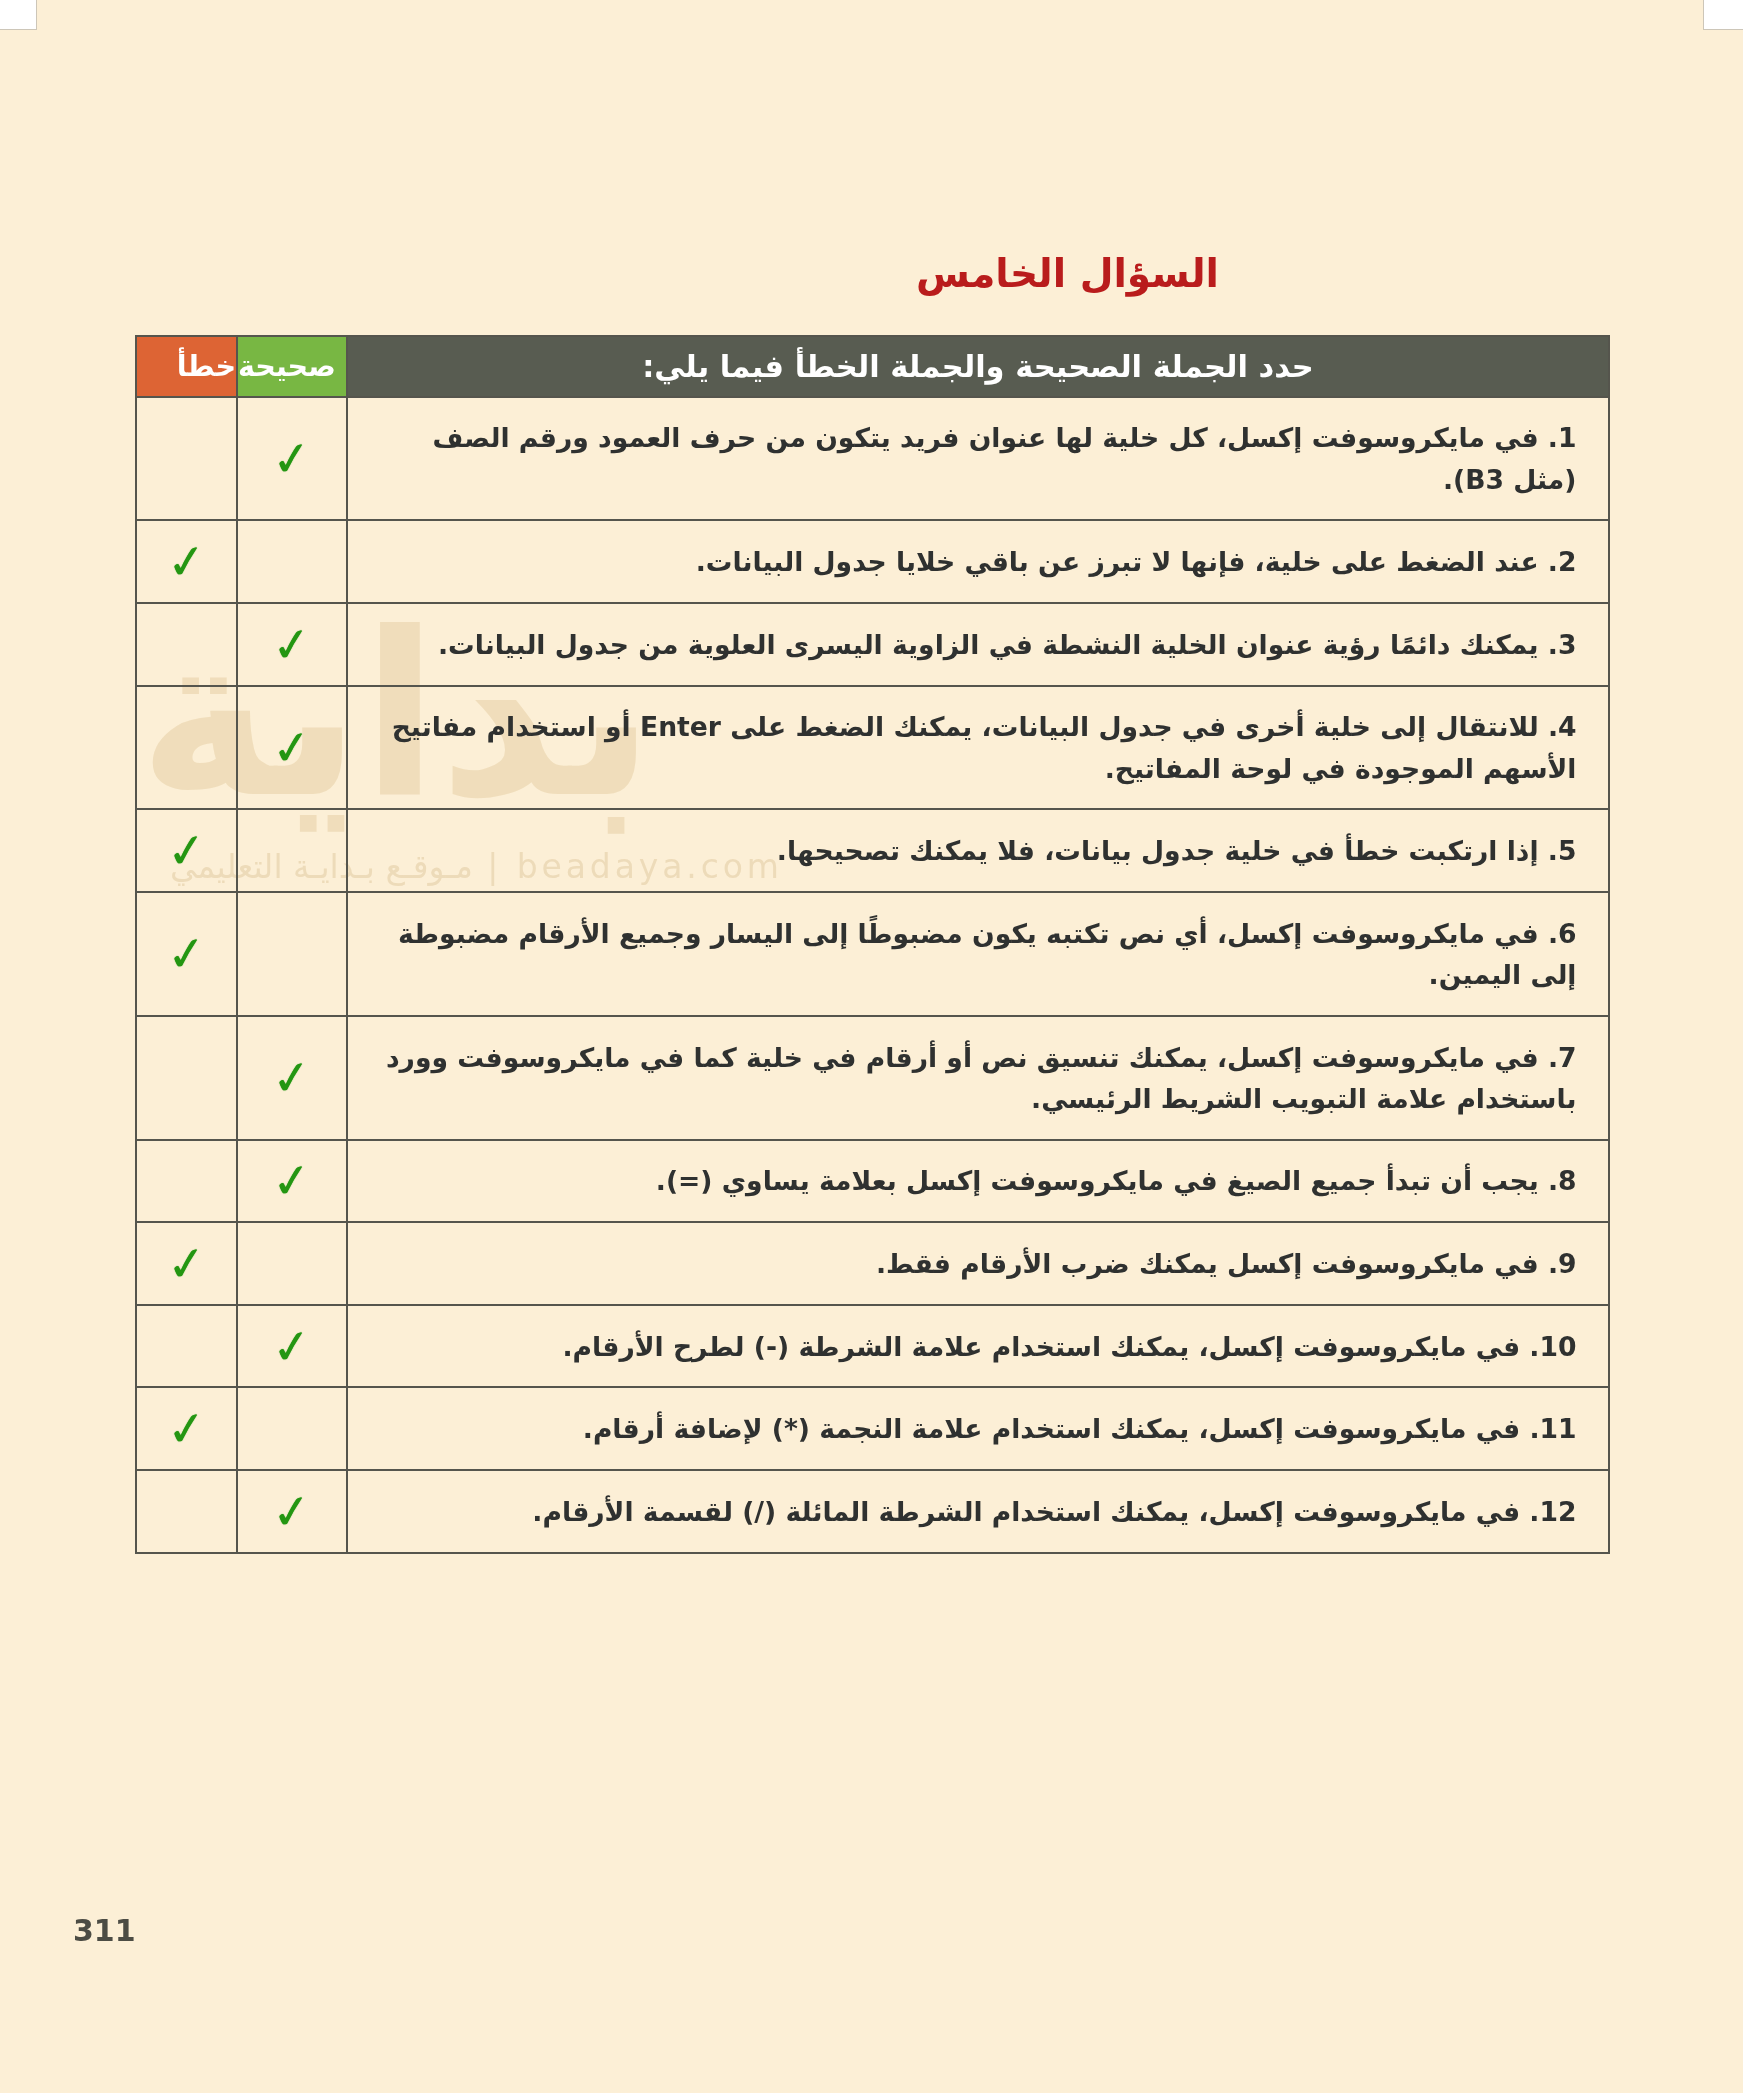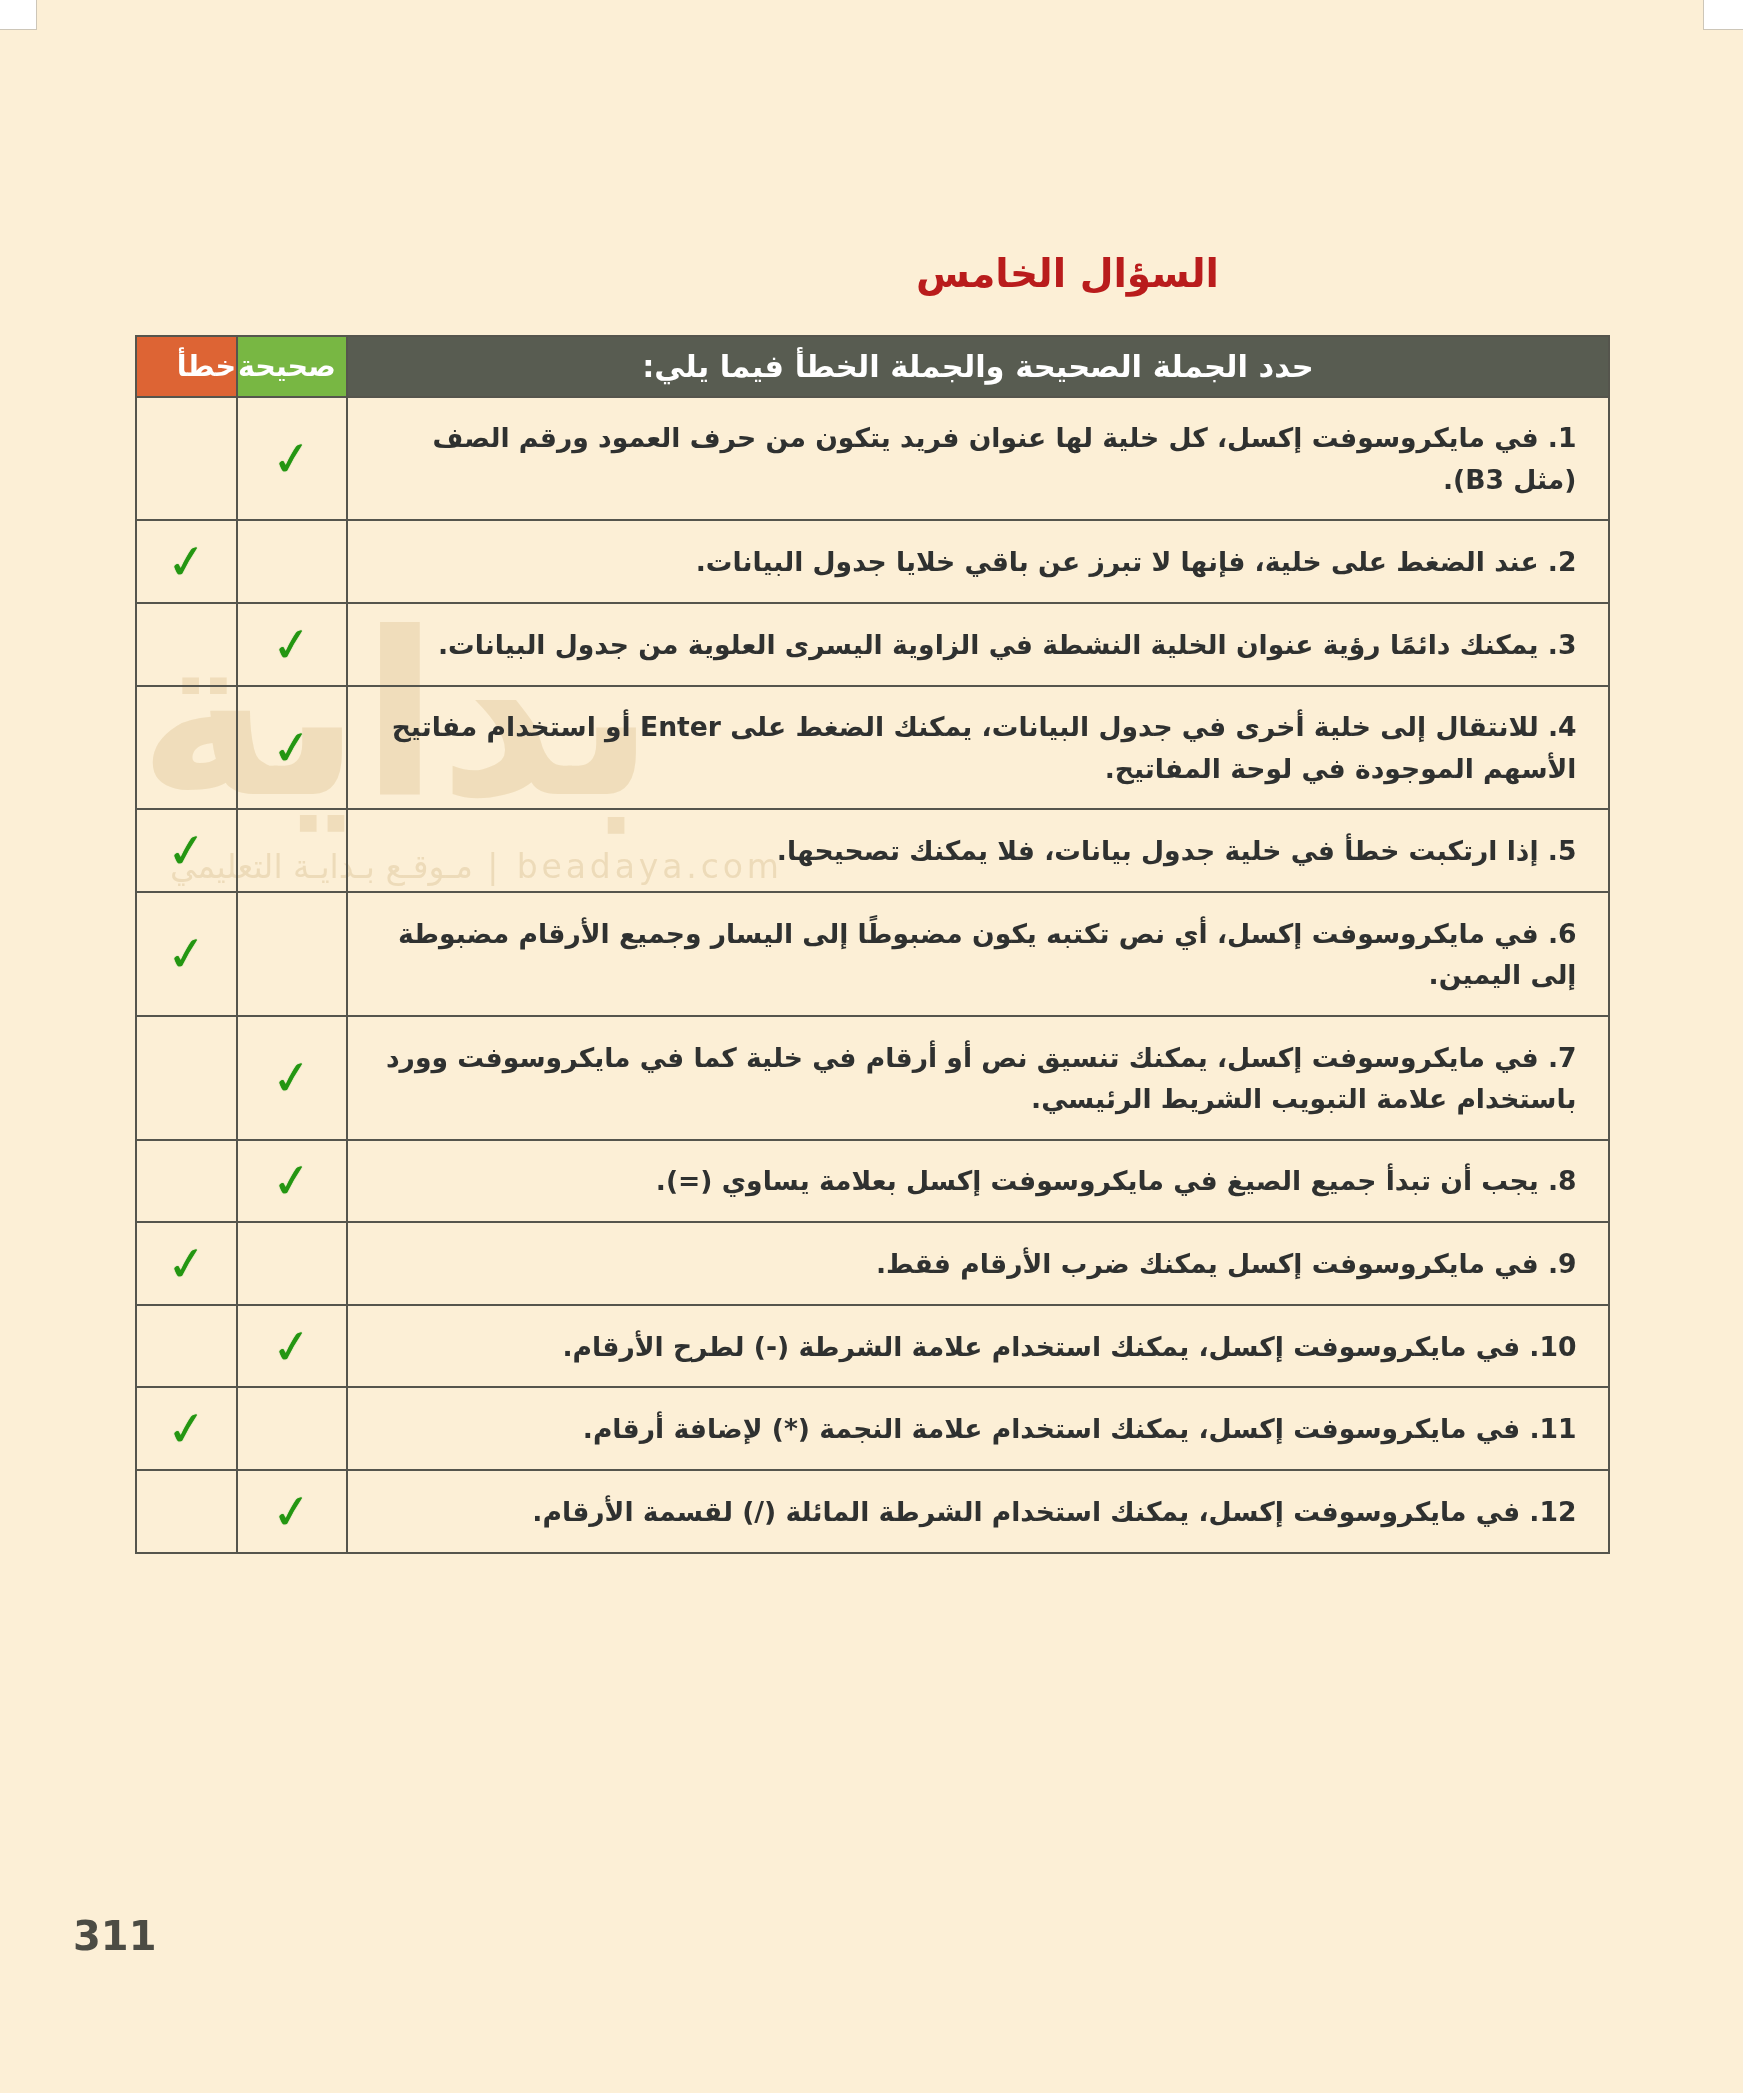--- a/index.html
+++ b/index.html
@@ -140,21 +140,21 @@
     font-weight:700;
     color:var(--check);
     transform:rotate(-6deg);
     text-shadow:0 0 1px var(--check);
     line-height:1;
   }
   .page-number{
     position:absolute;
     left:73px;
     top:1913px;
-    font-size:40px;
+    font-size:30px;
     font-weight:600;
     color:#4c4c44;
     z-index:2;
   }
 </style>
 </head>
 <body>
 
 <div class="page">
 

